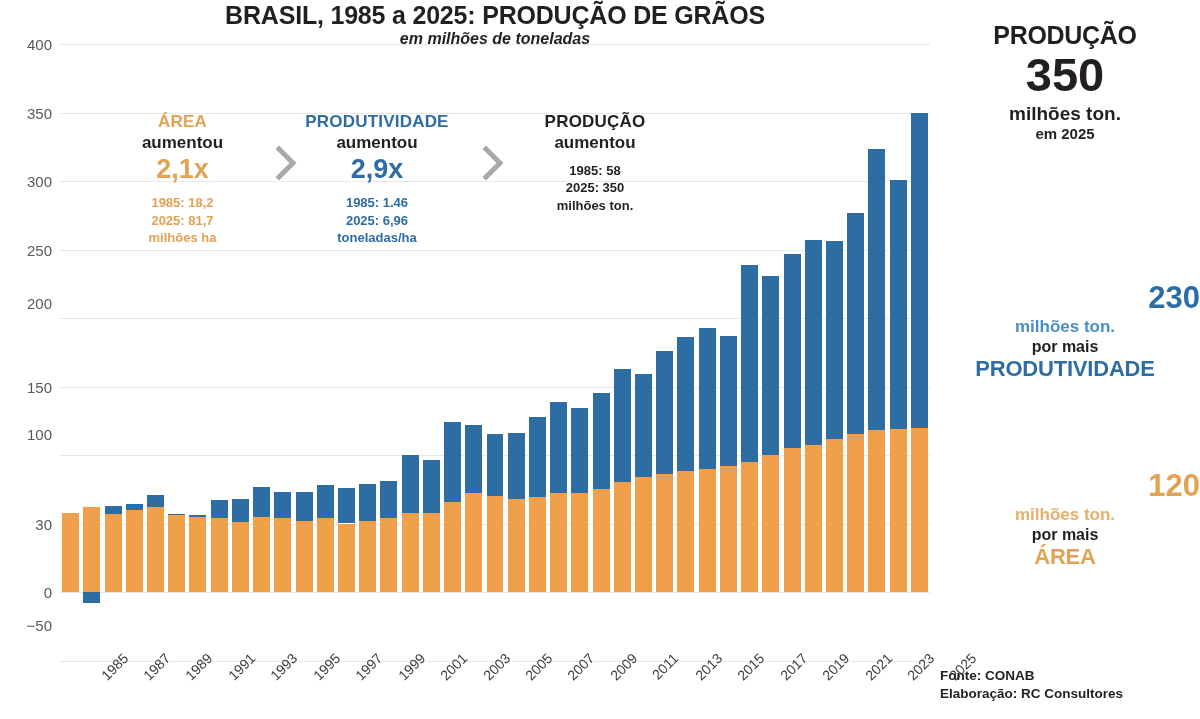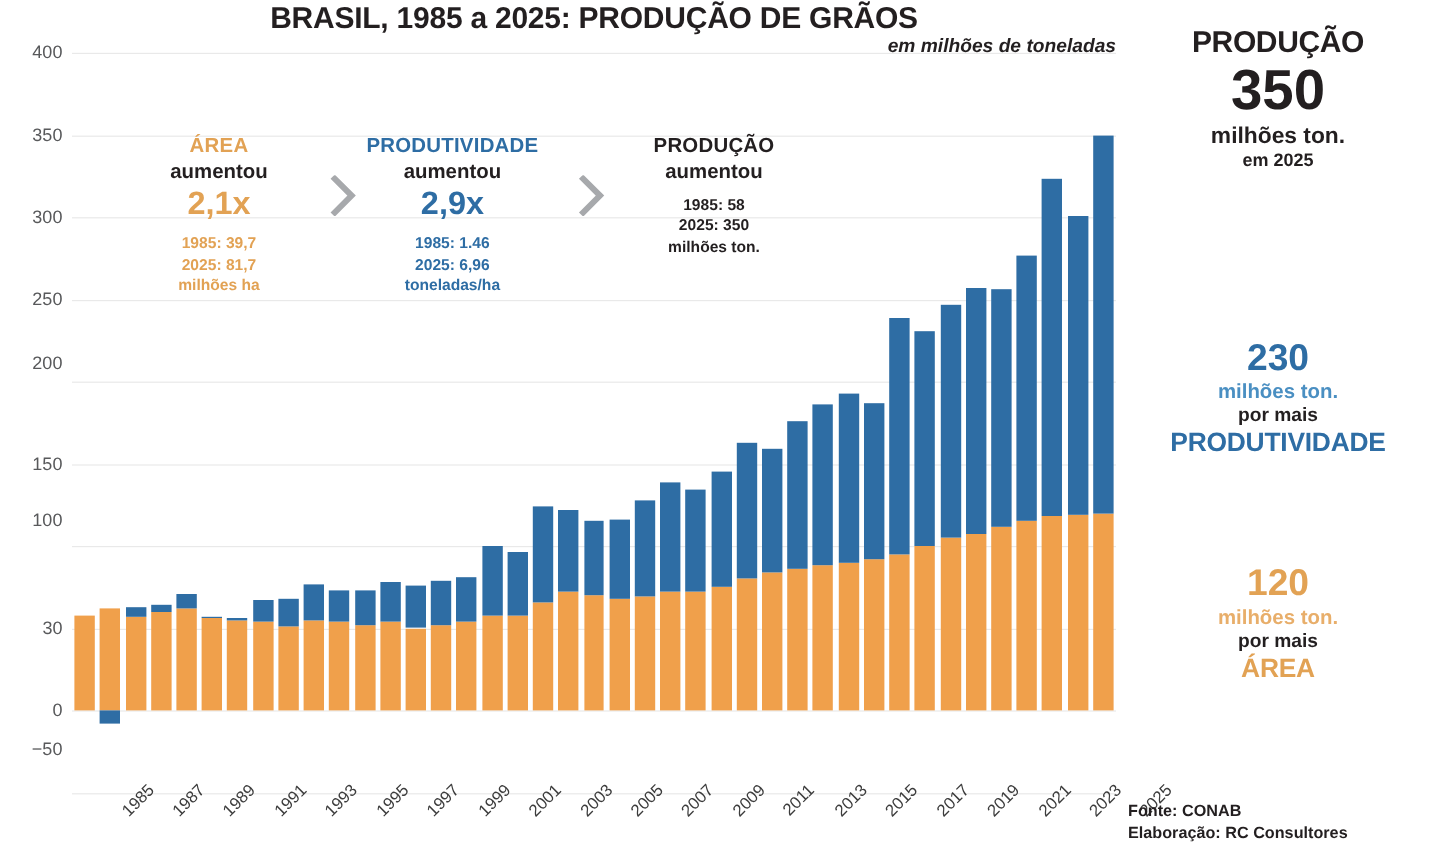--- a/index.html
+++ b/index.html
@@ -15,21 +15,21 @@
   #root { position:absolute; inset:0; }
 
   
   .title-wrap { position:absolute; left:60px; top:2px; width:870px; text-align:center; z-index:6; }
   .chart-title {
     font-size:25px; font-weight:bold; letter-spacing:-0.2px;
     color:#231f20; line-height:1.05; white-space:nowrap;
   }
   .chart-subtitle {
     font-size:16px; font-style:italic; font-weight:bold;
-    color:#231f20; margin-top:2px;text-align:right;
+    color:#231f20; margin-top:2px;
   }
 
   
   .plot-area { position:absolute; left:0; top:0; width:930px; height:719px; }
   .gridlines { position:absolute; left:60px; top:0; width:870px; height:719px; }
   .gridline { position:absolute; left:0; width:870px; height:1px; background:#e9e9e9; }
   .ytick {
     position:absolute; right:0; width:48px; text-align:right;
     font-size:15px; color:#58595b; font-weight:normal;
     transform:translateY(-50%);
@@ -68,21 +68,21 @@
   .c-blue-lt   { color:#4a8fc2; }
 
   
   .right-panel { position:absolute; left:930px; top:0; width:270px; height:719px; }
   .rp-block { position:absolute; width:270px; text-align:center; }
   .rp-title { font-size:25px; font-weight:bold; letter-spacing:-0.3px; line-height:1.1; }
   .rp-num-lg { font-size:47px; font-weight:bold; line-height:1.0; margin-top:1px; }
   .rp-unit { font-size:19px; font-weight:bold; line-height:1.15; margin-top:5px; }
   .rp-small { font-size:15px; font-weight:bold; line-height:1.2; margin-top:1px; }
 
-  .rp-num-md { font-size:31px; font-weight:bold; line-height:1.05; }
+  .rp-num-md { font-size:31px; font-weight:bold; line-height:1.05;text-align:right; }
   .rp-unit-md { font-size:17px; font-weight:bold; line-height:1.2; margin-top:2px; }
   .rp-pm { font-size:16px; font-weight:bold; color:#231f20; line-height:1.15; margin-top:1px; }
   .rp-cat { font-size:22px; font-weight:bold; line-height:1.15; margin-top:0px; letter-spacing:-0.2px; }
 
   .source {
     position:absolute; left:940px; bottom:16px; width:255px;
     font-size:13.5px; font-weight:bold; color:#231f20; line-height:1.35;
     text-align:left;
   }
 </style>
@@ -311,21 +311,21 @@
         <div class="xlab" style="left: 877.39px; top: 650px;">2025</div>
       </div>
   </div>
 
   <div class="callouts" id="callouts">
       <div class="callout" style="left: 0px; width: 175px;">
         <div class="co-head c-orange">ÁREA</div>
         <div class="co-sub">aumentou</div>
         <div class="co-big c-orange">2,1x</div>
         <div class="co-det c-orange">
-          <div>1985: 39,7</div>
+          <div>1985: 18,2</div>
           <div>2025: 81,7</div>
           <div>milhões ha</div>
         </div>
       </div>
       <div class="chev" style="left: 178px;">
         <svg viewBox="0 0 26 34">
           <path d="M6 3 L20 17 L6 31" fill="none" stroke="#a7a9ac" stroke-width="5" stroke-linecap="square" stroke-linejoin="miter"></path>
         </svg>
       </div>
       <div class="callout" style="left: 182px; width: 200px;">

